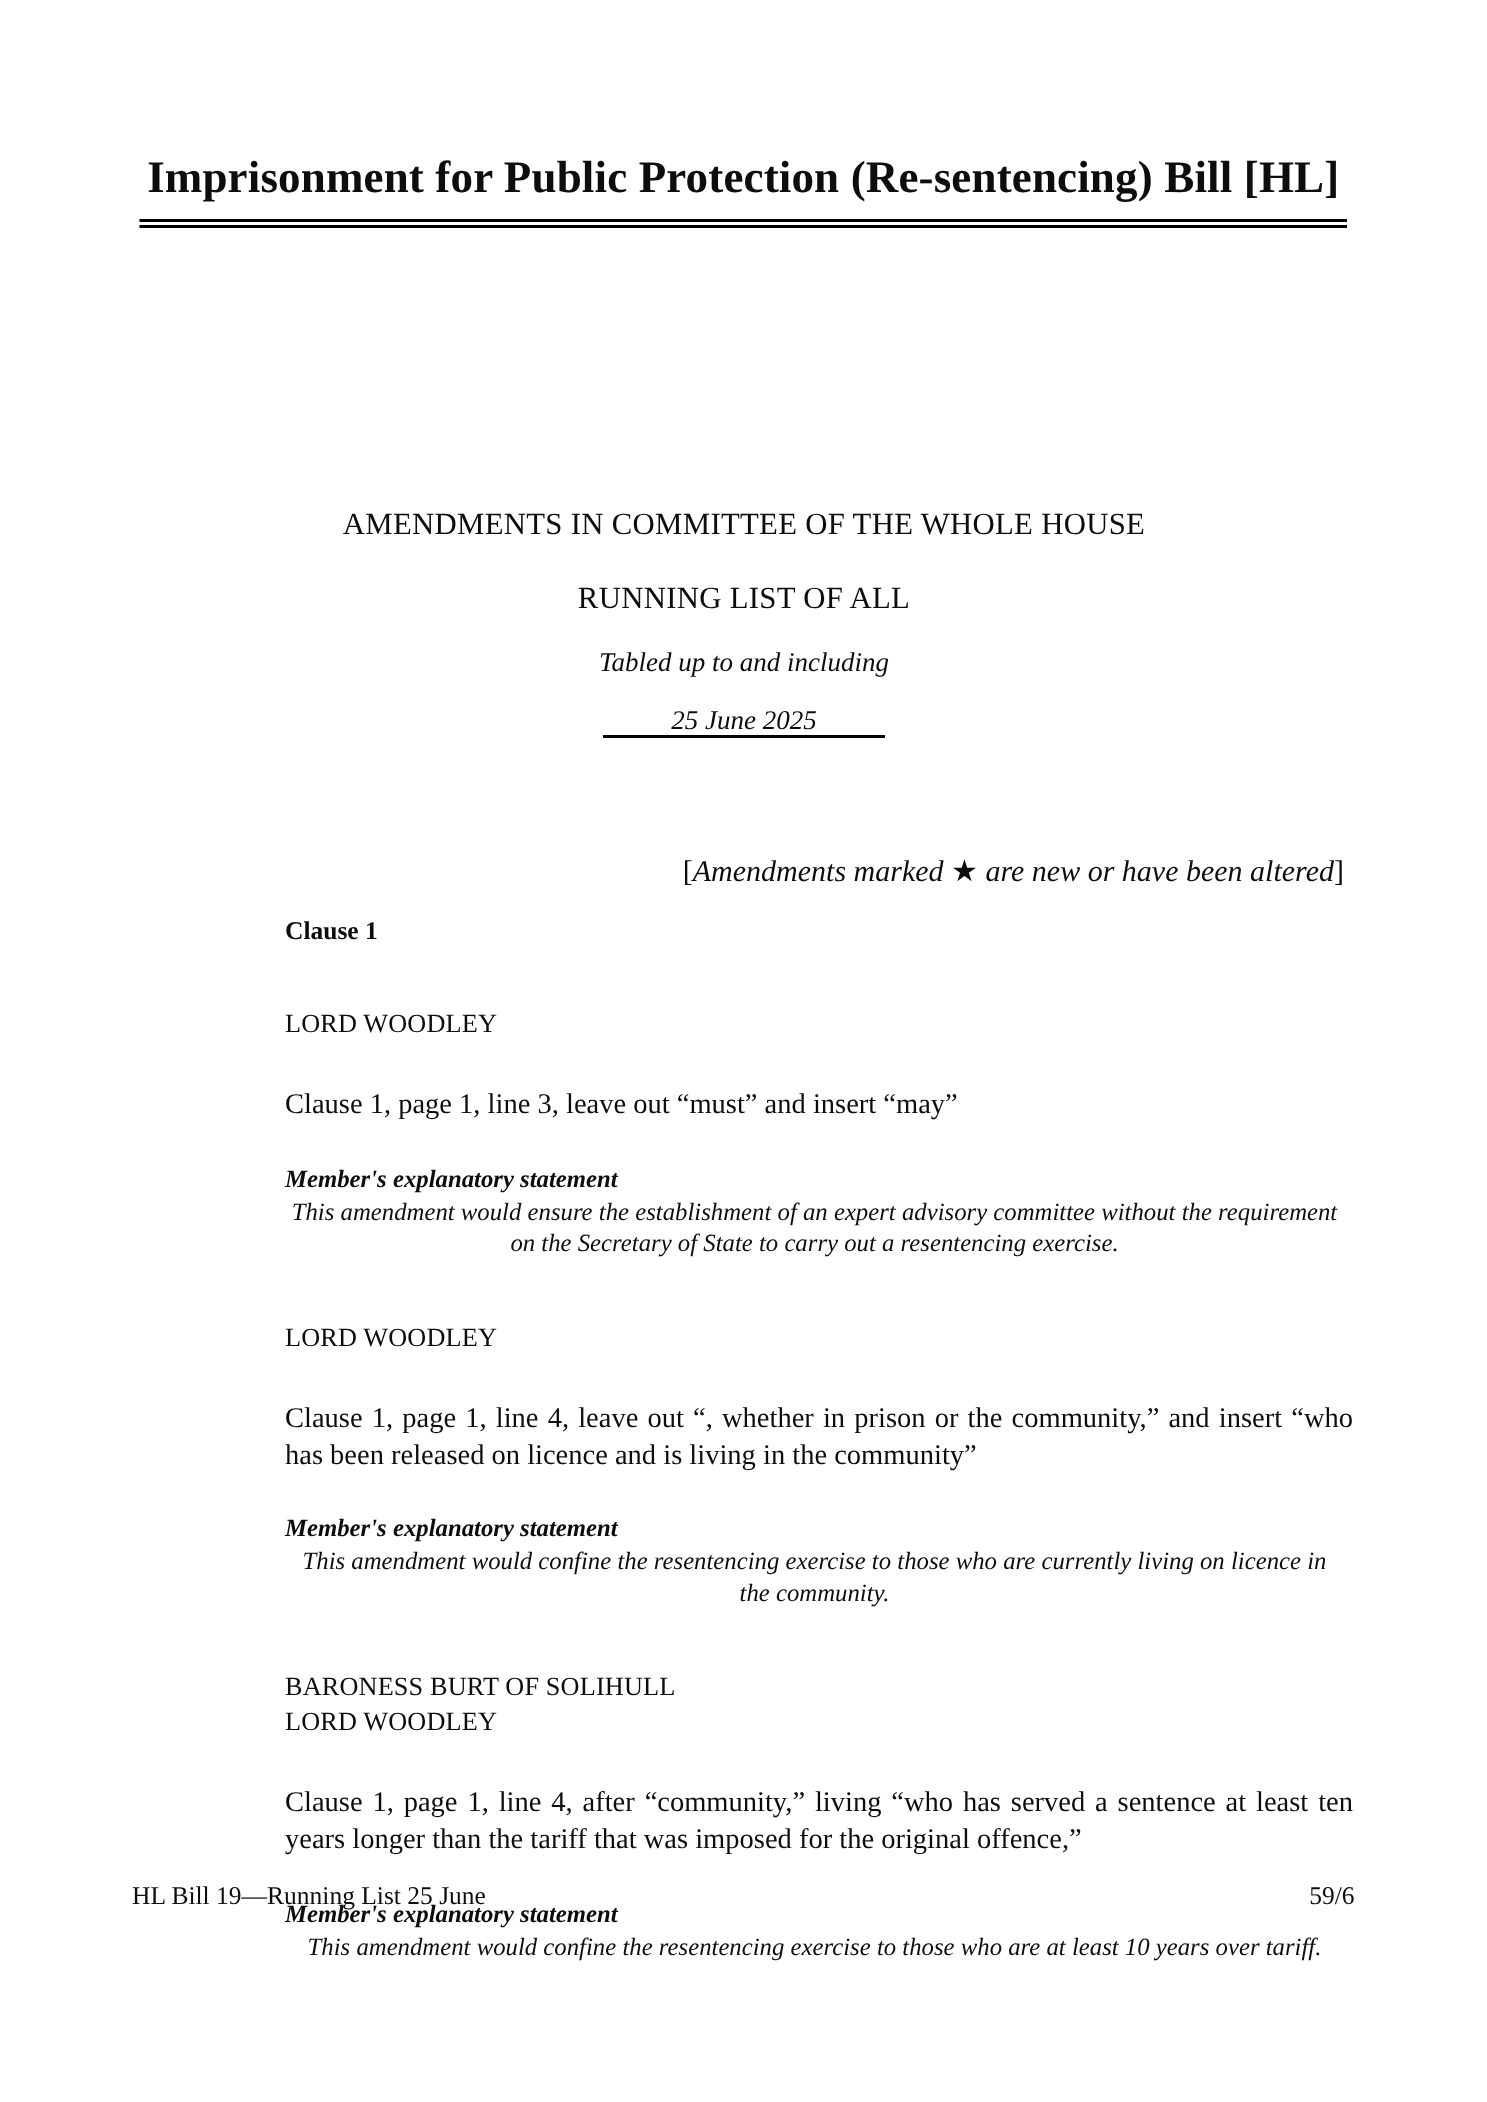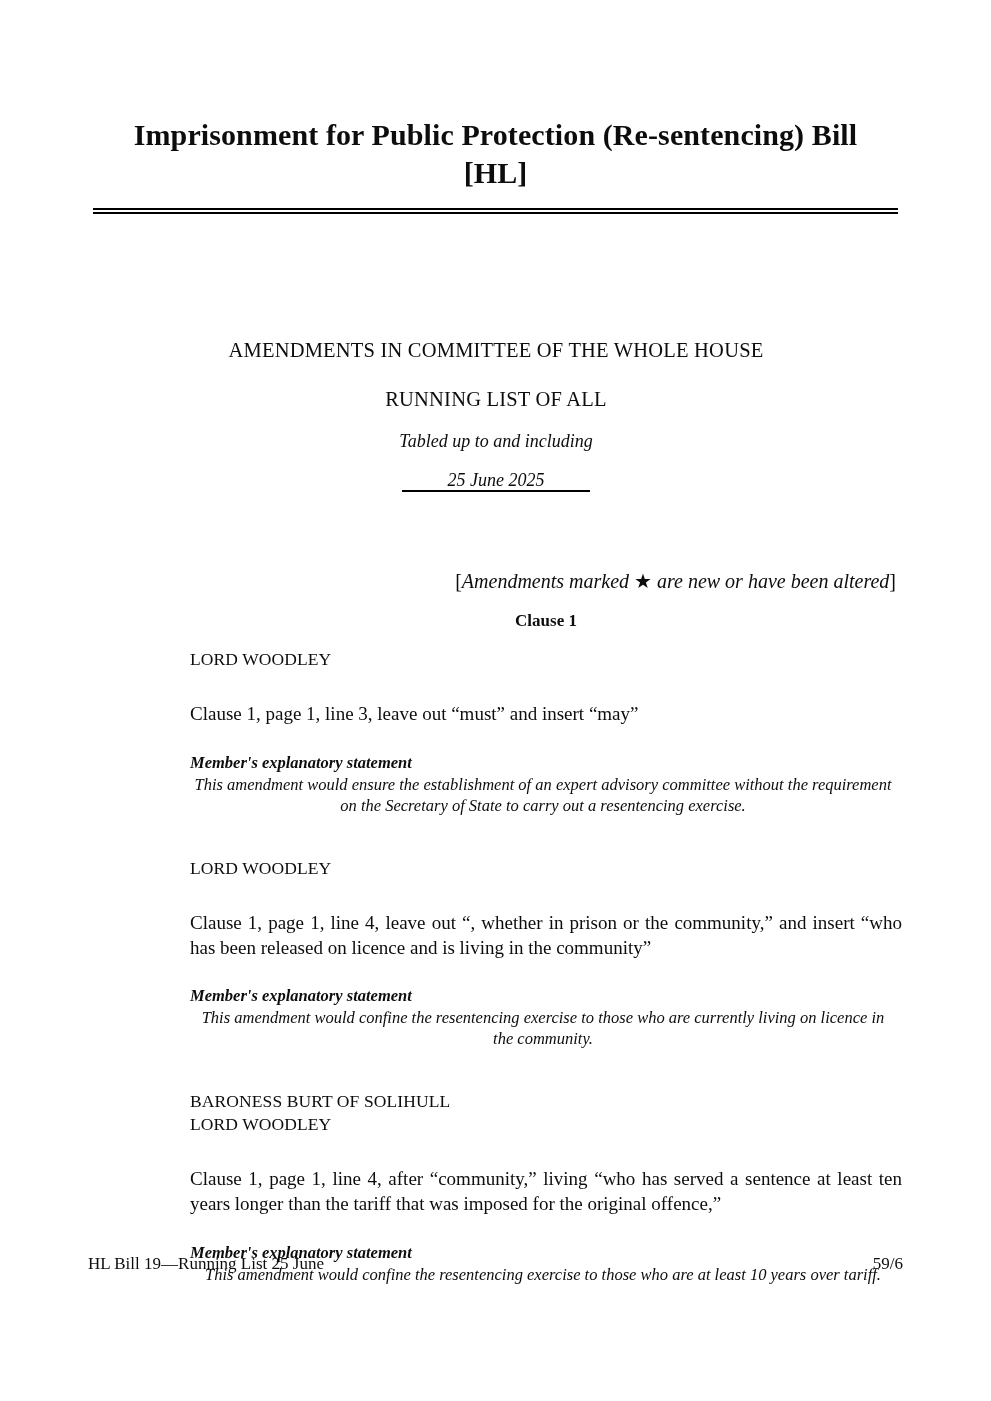--- a/index.html
+++ b/index.html
@@ -24,21 +24,21 @@
   }
 
   
   .masthead {
     position: absolute;
     left: 93px;
     top: 100px;
     width: 805px;
   }
   .bill-title {
-    margin: 16px;
+    margin: 0;
     font-size: 30px;
     font-weight: bold;
     line-height: 1.27;
     text-align: center;
     letter-spacing: 0.1px;
   }
   .double-rule {
     margin-top: 8px;
     border-top: 2.5px solid #000;
     border-bottom: 2.5px solid #000;
@@ -105,25 +105,24 @@
 
   
   .body-col {
     position: absolute;
     left: 190px;
     top: 612px;
     width: 712px;
   }
 
   .clause-heading {
-    text-align: center;
     font-size: 17px;
     font-weight: bold;
     line-height: 1.0;
-    margin: 0 0 19px 0;
+    margin: 0 0 42px 0;
   }
 
   .sponsors {
     text-align: left;
     font-size: 17.5px;
     line-height: 1.33;
     margin: 0 0 31px 0;
     letter-spacing: 0.1px;
   }
   .sponsor-name { display: block; }

